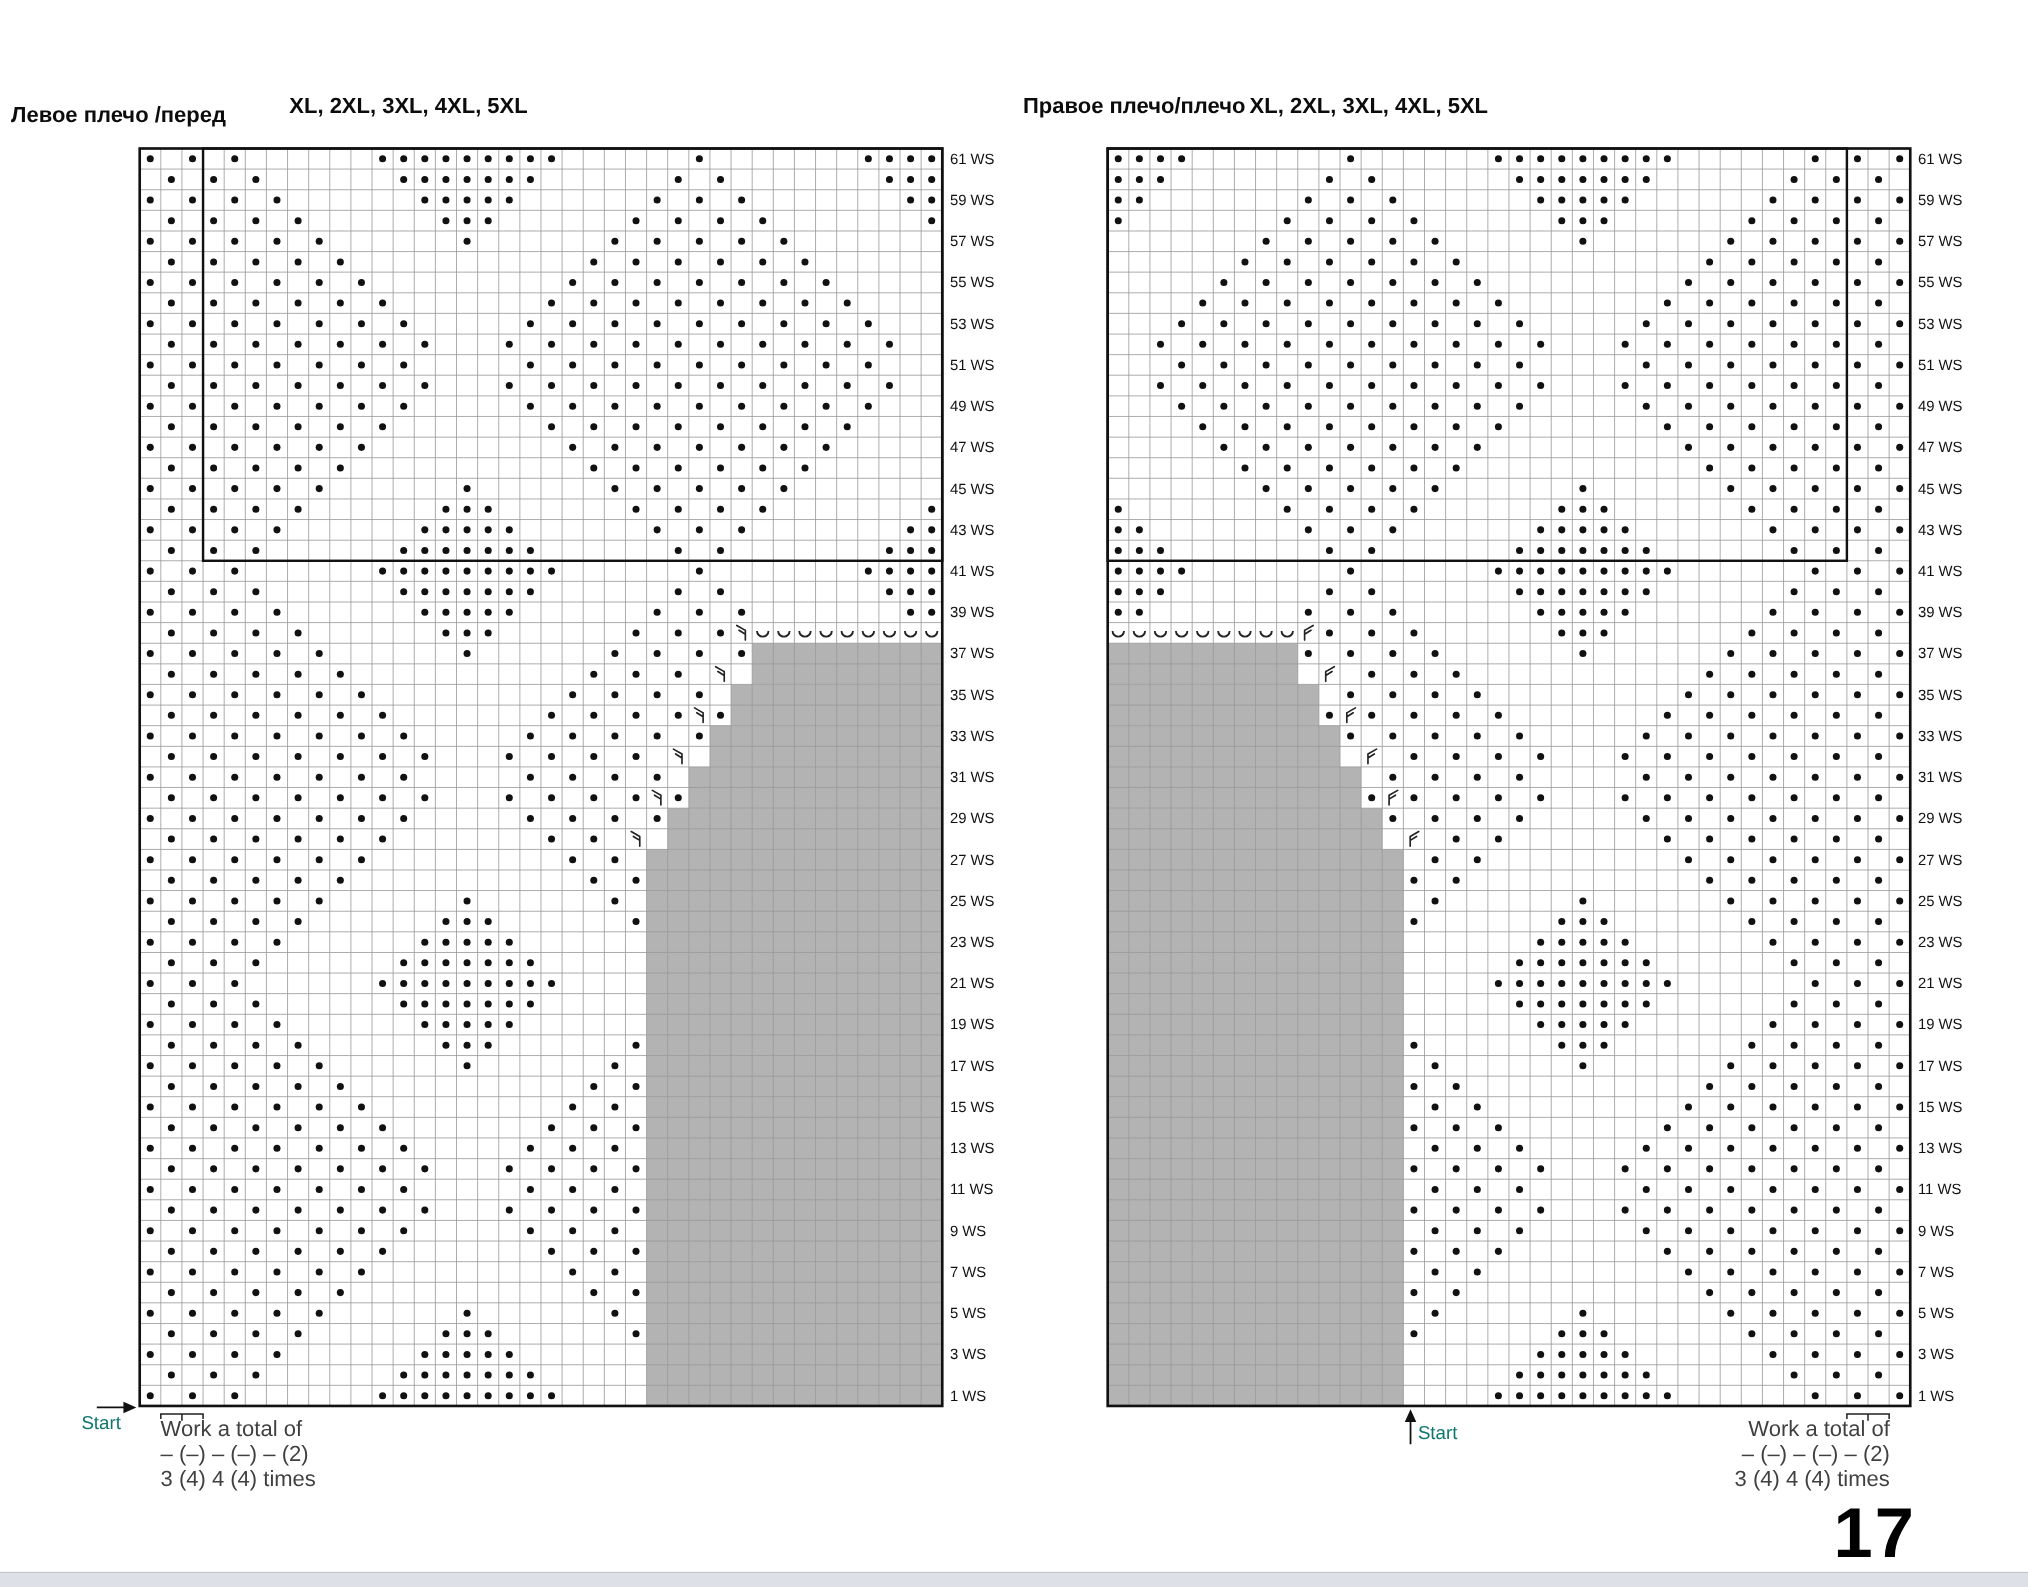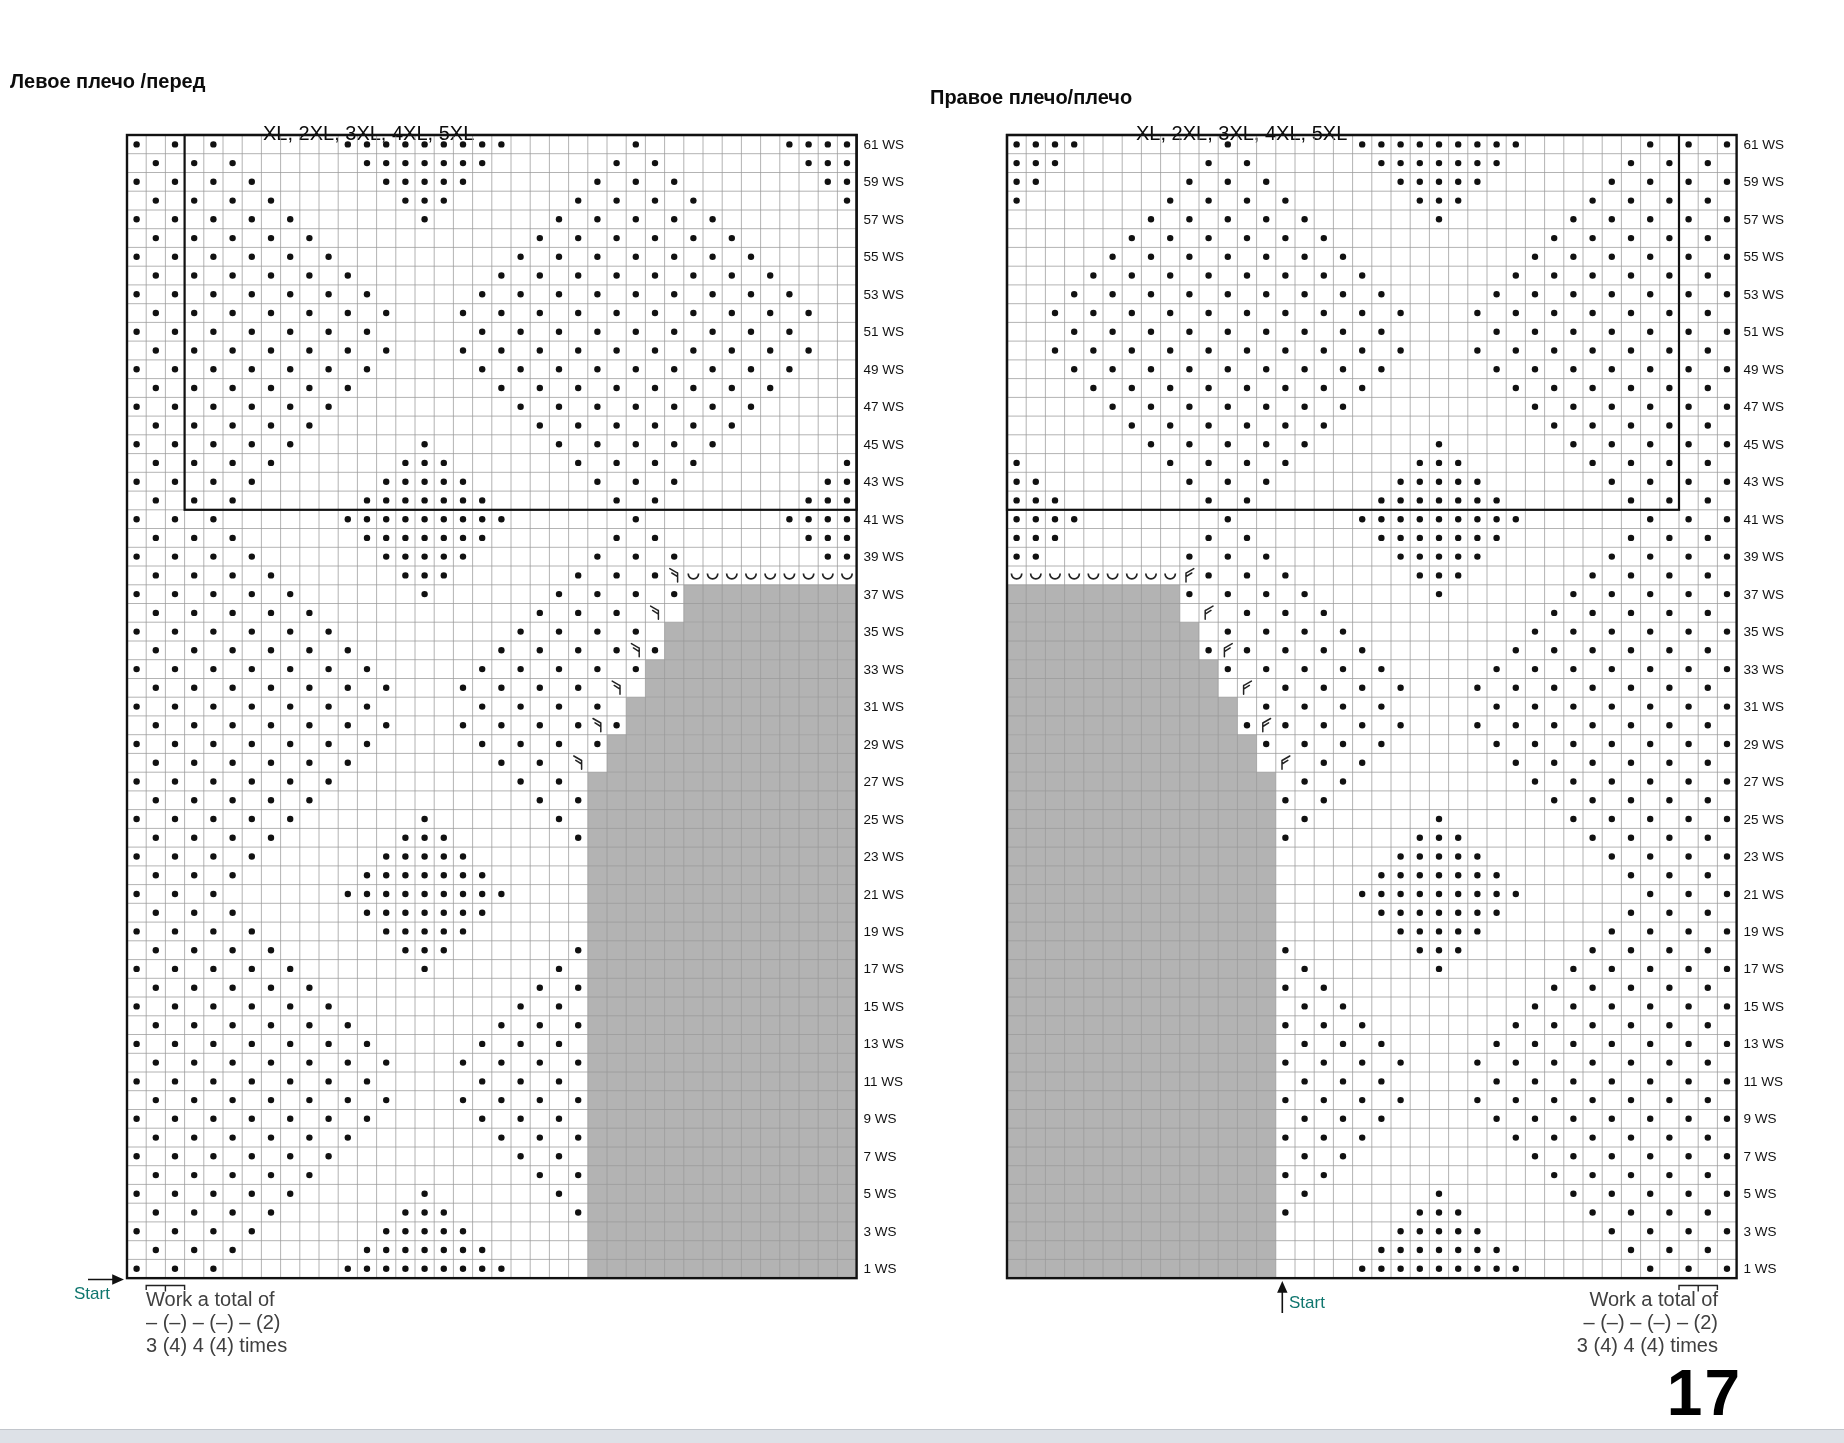--- a/index.html
+++ b/index.html
@@ -1,32 +1,32 @@
 <!DOCTYPE html>
 <html><head>
 <meta charset="utf-8">
 <style>
   html,body{margin:0;padding:0;background:#ffffff;}
   #page{position:relative;width:1844px;height:1443px;background:#fff;overflow:hidden;
         font-family:"Liberation Sans", sans-serif;}
   .title{position:absolute;font-weight:bold;font-size:20px;color:#0c0c0c;white-space:nowrap;}
-  .sizes{position:absolute;font-weight:normal;font-size:20px;color:#0c0c0c;white-space:nowrap;margin-top:36px;}
+  .sizes{position:absolute;font-weight:bold;font-size:20px;color:#0c0c0c;white-space:nowrap;}
   #charts-canvas{position:absolute;left:0;top:0;}
   .start-label{position:absolute;font-size:17px;color:#0f766e;}
   .work-note{position:absolute;font-size:20px;color:#404040;line-height:23px;white-space:nowrap;}
   .work-note.right{text-align:right;}
   #page-number{position:absolute;font-size:64px;font-weight:600;letter-spacing:2px;}
   #footer-bar{position:absolute;left:0;width:1844px;height:14px;border-top:1px solid #c2c6cc;}
 </style>
 </head>
 <body>
 
 <div id="page">
 
-  <div class="title" style="left:10px;top:70px">Левое плечо /перед</div>
+  <div class="title" style="left:10px;top:94px">Левое плечо /перед</div>
   <div class="sizes" style="left:263px;top:86px">XL, 2XL, 3XL, 4XL, 5XL</div>
 
   <div class="title" style="left:930px;top:86px">Правое плечо/плечо</div>
   <div class="sizes" style="left:1136px;top:86px">XL, 2XL, 3XL, 4XL, 5XL</div>
 
   <svg id="charts-canvas" width="1844" height="1443">
       <rect x="683.8" y="584.76" width="172.79999999999998" height="37.48" fill="#b3b3b3"></rect>
       <rect x="664.6" y="622.24" width="192" height="37.48" fill="#b3b3b3"></rect>
       <rect x="645.4" y="659.7199999999999" width="211.2" height="37.48" fill="#b3b3b3"></rect>
       <rect x="626.2" y="697.1999999999999" width="230.39999999999998" height="37.48" fill="#b3b3b3"></rect>

